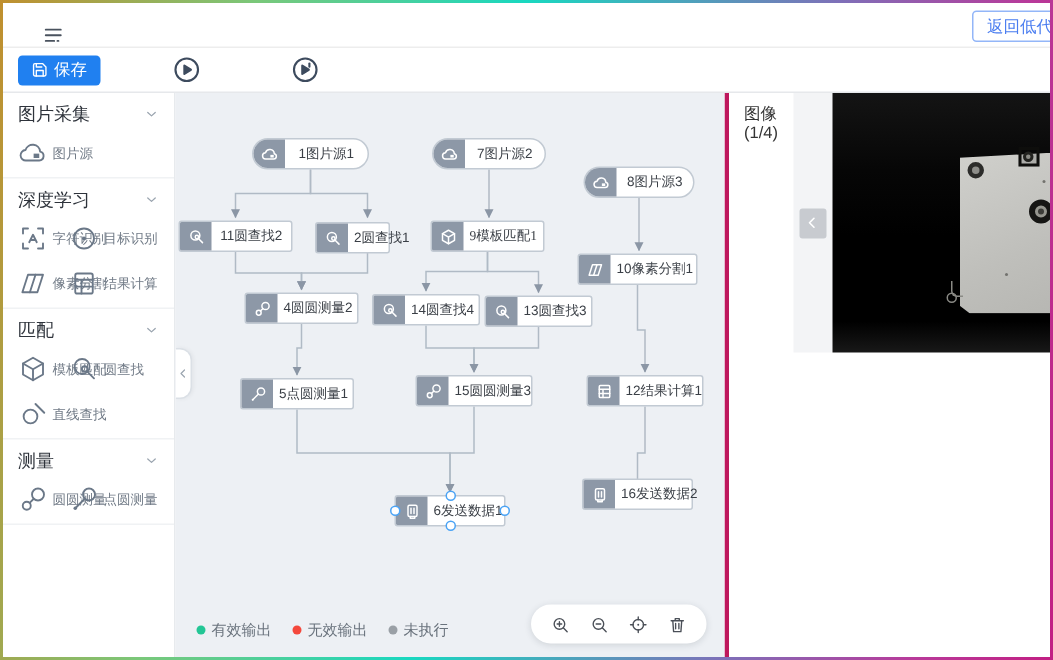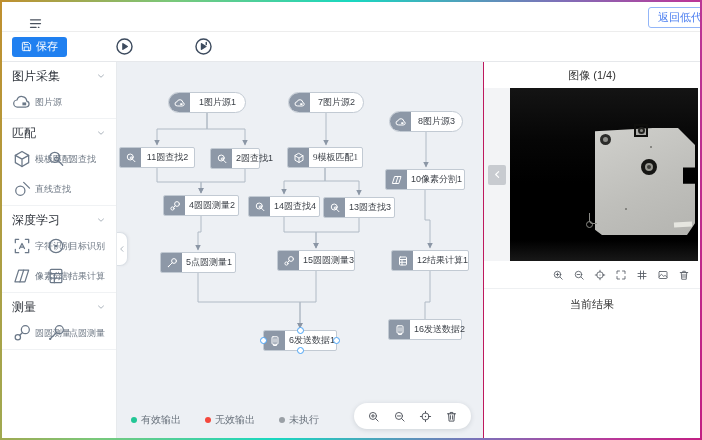--- a/index.html
+++ b/index.html
@@ -49,30 +49,30 @@
   .node.pill .nicon{border-radius:10px 0 0 10px;}
   .handle{position:absolute;width:7px;height:7px;border-radius:50%;background:#fff;border:1px solid #4aa3f5;}
   .h-top{top:-4px;left:50%;margin-left:-3.5px;}
   .h-bottom{bottom:-4px;left:50%;margin-left:-3.5px;}
   .h-left{left:-4px;top:50%;margin-top:-3.5px;}
   .h-right{right:-4px;top:50%;margin-top:-3.5px;}
 
   .collapse-tab{position:absolute;left:0;top:170px;width:11px;height:34px;background:#fff;border:1px solid #dbe0e6;border-left:none;border-radius:0 8px 8px 0;display:flex;align-items:center;justify-content:center;box-shadow:1px 0 3px rgba(0,0,0,.05);cursor:pointer;}
   .collapse-tab svg{width:8px;height:8px;color:#9aa4af;stroke-width:2.4;}
 
-  .legend{position:absolute;left:14px;bottom:11px;display:flex;gap:24px;align-items:center;font-family:Liberation Mono, monospace;}
+  .legend{position:absolute;left:14px;bottom:11px;display:flex;gap:14px;align-items:center;font-family:Liberation Mono, monospace;}
   .legend-item{display:flex;align-items:center;gap:4px;font-size:10px;color:#6a737d;}
   .legend-dot{width:6px;height:6px;border-radius:50%;}
 
   .canvas-toolbar{position:absolute;right:12px;bottom:9px;background:#fff;border-radius:14px;box-shadow:0 1px 5px rgba(31,45,61,.15);height:26px;display:flex;align-items:center;gap:13px;padding:0 13px;}
   .canvas-toolbar .icon{cursor:pointer;}
   .canvas-toolbar .icon svg{width:13px;height:13px;color:#4a4f57;stroke-width:1.7;}
 
   
-  .right-panel{flex:0 0 217px;width:217px;background:#fff;border-left:1px solid #be185d;display:flex;flex-direction:column;overflow:hidden;text-align:center;}
+  .right-panel{flex:0 0 217px;width:217px;background:#fff;border-left:3px solid #be185d;display:flex;flex-direction:row;overflow:hidden;}
   .rp-header{padding:6px 10px 5px;font-size:11px;color:#333;}
   .rp-image-row{display:flex;flex:0 0 173px;height:173px;}
   .rp-nav{flex:0 0 26px;background:#f3f4f6;display:flex;align-items:center;justify-content:center;}
   .rp-nav-btn{width:18px;height:20px;background:#c8cbd0;border:none;border-radius:2px;color:#fff;display:flex;align-items:center;justify-content:center;padding:0;cursor:pointer;}
   .rp-nav-btn svg{width:11px;height:11px;stroke-width:2.4;}
   .rp-image{flex:1;position:relative;background:linear-gradient(180deg,#141414 0%,#060606 30%,#000 55%,#000 88%,#181818 100%);overflow:hidden;margin-right:2px;}
   .plate{position:absolute;left:85px;top:40px;width:100px;height:107px;background:linear-gradient(155deg,#d0d0cc,#bfbfbb 55%,#b4b4b0);clip-path:polygon(0% 3%,58% 0%,83% 0%,100% 16%,100% 37%,88% 37%,88% 52%,100% 52%,100% 89%,92% 100%,7% 100%,0% 95%);}
   .screw{position:absolute;left:90px;top:46px;width:11px;height:11px;border-radius:50%;border:3px solid #2c2c2a;background:#8e8e8a;}
   .hole{position:absolute;left:131px;top:71px;width:16px;height:16px;border-radius:50%;border:4px solid #161614;background:#96968f;}
   .hole::after{content:"";position:absolute;left:2px;top:2px;width:4px;height:4px;background:#3c3c38;border-radius:50%;}
@@ -144,20 +144,68 @@
                     <path d="M6.5 18a4.2 4.2 0 0 1-.5-8.4 6 6 0 0 1 11.7 1.3A3.6 3.6 0 0 1 17 18z"></path>
                     <rect x="12.5" y="12.5" width="4.5" height="3.5" fill="currentColor" stroke="none"></rect>
                   </svg>
                 </span>
                 <span class="lbl">图片源</span>
               </div>
             </div>
           </div>
           <div class="sb-section">
             <div class="sb-head">
+              <span class="sb-title">深度学习</span>
+              <span class="icon">
+                <svg viewBox="0 0 24 24" fill="none" stroke="currentColor" stroke-width="1.8" stroke-linecap="round" stroke-linejoin="round">
+                  <path d="M6 9.5l6 5.5 6-5.5"></path>
+                </svg>
+              </span>
+            </div>
+            <div class="sb-items">
+              <div class="sb-item">
+                <span class="icon">
+                  <svg viewBox="0 0 24 24" fill="none" stroke="currentColor" stroke-width="1.8" stroke-linecap="round" stroke-linejoin="round">
+                    <path d="M8 4H4v4M16 4h4v4M8 20H4v-4M16 20h4v-4"></path>
+                    <path d="M9 15l3-6 3 6M10.3 13.2h3.4"></path>
+                  </svg>
+                </span>
+                <span class="lbl">字符识别</span>
+              </div>
+              <div class="sb-item">
+                <span class="icon">
+                  <svg viewBox="0 0 24 24" fill="none" stroke="currentColor" stroke-width="1.8" stroke-linecap="round" stroke-linejoin="round">
+                    <circle cx="12" cy="12" r="8"></circle>
+                    <circle cx="12" cy="12" r="1.6" fill="currentColor" stroke="none"></circle>
+                  </svg>
+                </span>
+                <span class="lbl">目标识别</span>
+              </div>
+              <div class="sb-item">
+                <span class="icon">
+                  <svg viewBox="0 0 24 24" fill="none" stroke="currentColor" stroke-width="1.8" stroke-linecap="round" stroke-linejoin="round">
+                    <path d="M8 5h12l-4.5 14H3.5z"></path>
+                    <path d="M14 5l-4.5 14"></path>
+                  </svg>
+                </span>
+                <span class="lbl">像素分割</span>
+              </div>
+              <div class="sb-item">
+                <span class="icon">
+                  <svg viewBox="0 0 24 24" fill="none" stroke="currentColor" stroke-width="1.8" stroke-linecap="round" stroke-linejoin="round">
+                    <rect x="5" y="4" width="14" height="16" rx="1.5"></rect>
+                    <path d="M5 9h14M10 9v11M5 14.5h14"></path>
+                  </svg>
+                </span>
+                <span class="lbl">结果计算</span>
+              </div>
+            </div>
+          </div>
+          <div class="sb-section">
+            <div class="sb-head">
               <span class="sb-title">匹配</span>
               <span class="icon">
                 <svg viewBox="0 0 24 24" fill="none" stroke="currentColor" stroke-width="1.8" stroke-linecap="round" stroke-linejoin="round">
                   <path d="M6 9.5l6 5.5 6-5.5"></path>
                 </svg>
               </span>
             </div>
             <div class="sb-items">
               <div class="sb-item">
                 <span class="icon">
@@ -179,68 +227,20 @@
                 <span class="lbl">圆查找</span>
               </div>
               <div class="sb-item">
                 <span class="icon">
                   <svg viewBox="0 0 24 24" fill="none" stroke="currentColor" stroke-width="1.8" stroke-linecap="round" stroke-linejoin="round">
                     <circle cx="10" cy="14" r="5.5"></circle>
                     <path d="M14 4l7 7"></path>
                   </svg>
                 </span>
                 <span class="lbl">直线查找</span>
-              </div>
-            </div>
-          </div>
-          <div class="sb-section">
-            <div class="sb-head">
-              <span class="sb-title">深度学习</span>
-              <span class="icon">
-                <svg viewBox="0 0 24 24" fill="none" stroke="currentColor" stroke-width="1.8" stroke-linecap="round" stroke-linejoin="round">
-                  <path d="M6 9.5l6 5.5 6-5.5"></path>
-                </svg>
-              </span>
-            </div>
-            <div class="sb-items">
-              <div class="sb-item">
-                <span class="icon">
-                  <svg viewBox="0 0 24 24" fill="none" stroke="currentColor" stroke-width="1.8" stroke-linecap="round" stroke-linejoin="round">
-                    <path d="M8 4H4v4M16 4h4v4M8 20H4v-4M16 20h4v-4"></path>
-                    <path d="M9 15l3-6 3 6M10.3 13.2h3.4"></path>
-                  </svg>
-                </span>
-                <span class="lbl">字符识别</span>
-              </div>
-              <div class="sb-item">
-                <span class="icon">
-                  <svg viewBox="0 0 24 24" fill="none" stroke="currentColor" stroke-width="1.8" stroke-linecap="round" stroke-linejoin="round">
-                    <circle cx="12" cy="12" r="8"></circle>
-                    <circle cx="12" cy="12" r="1.6" fill="currentColor" stroke="none"></circle>
-                  </svg>
-                </span>
-                <span class="lbl">目标识别</span>
-              </div>
-              <div class="sb-item">
-                <span class="icon">
-                  <svg viewBox="0 0 24 24" fill="none" stroke="currentColor" stroke-width="1.8" stroke-linecap="round" stroke-linejoin="round">
-                    <path d="M8 5h12l-4.5 14H3.5z"></path>
-                    <path d="M14 5l-4.5 14"></path>
-                  </svg>
-                </span>
-                <span class="lbl">像素分割</span>
-              </div>
-              <div class="sb-item">
-                <span class="icon">
-                  <svg viewBox="0 0 24 24" fill="none" stroke="currentColor" stroke-width="1.8" stroke-linecap="round" stroke-linejoin="round">
-                    <rect x="5" y="4" width="14" height="16" rx="1.5"></rect>
-                    <path d="M5 9h14M10 9v11M5 14.5h14"></path>
-                  </svg>
-                </span>
-                <span class="lbl">结果计算</span>
               </div>
             </div>
           </div>
           <div class="sb-section">
             <div class="sb-head">
               <span class="sb-title">测量</span>
               <span class="icon">
                 <svg viewBox="0 0 24 24" fill="none" stroke="currentColor" stroke-width="1.8" stroke-linecap="round" stroke-linejoin="round">
                   <path d="M6 9.5l6 5.5 6-5.5"></path>
                 </svg>

